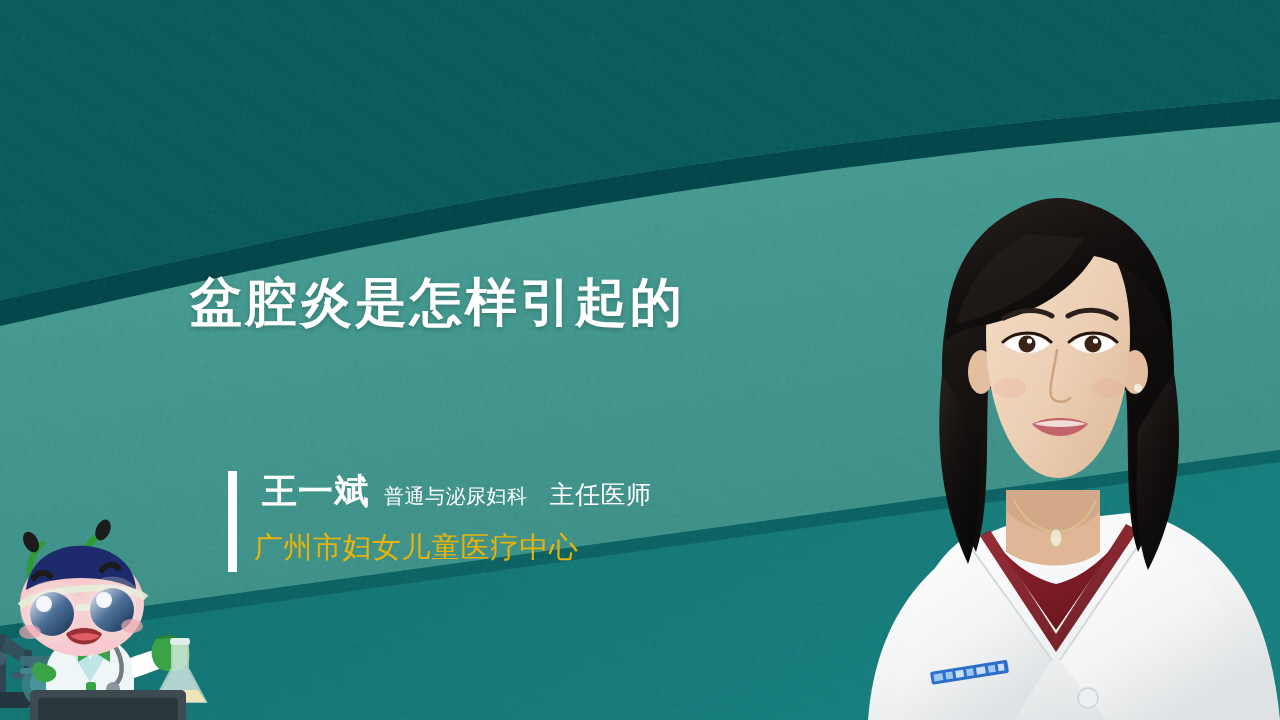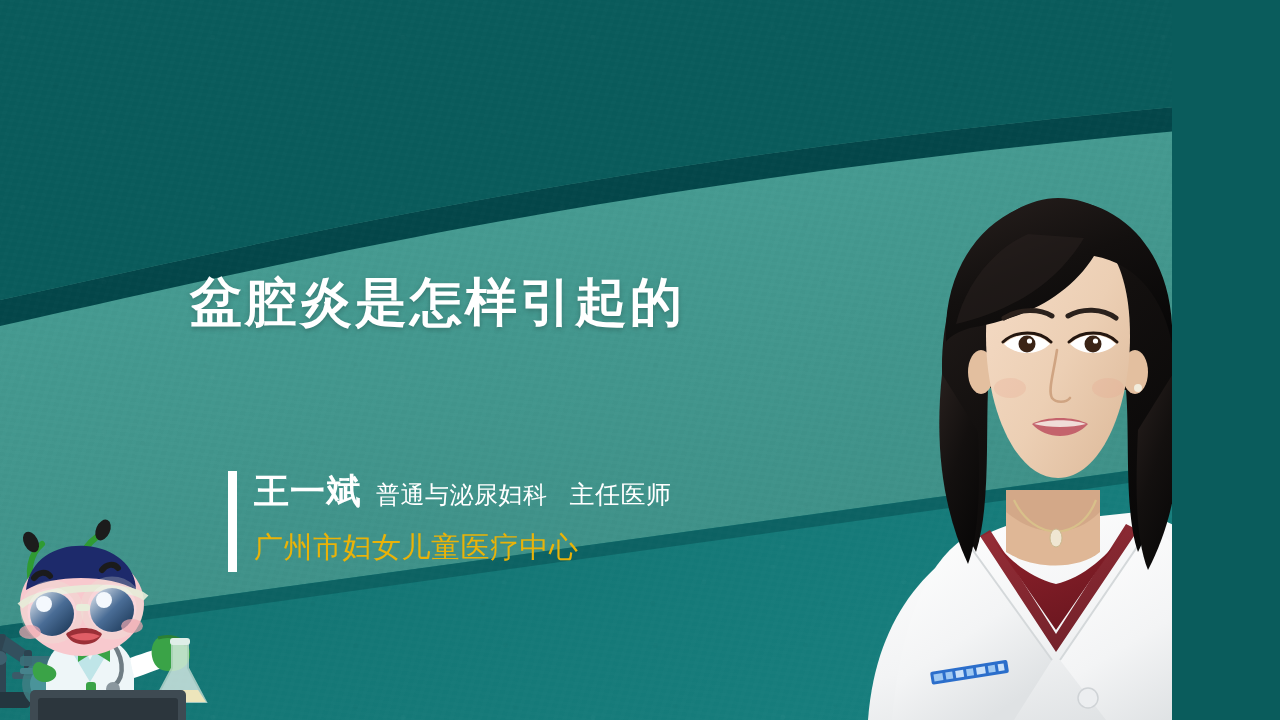--- a/index.html
+++ b/index.html
@@ -1,21 +1,21 @@
 <!DOCTYPE html>
 <html><head>
 <meta charset="utf-8">
 <style>
   * { margin:0; padding:0; box-sizing:border-box; }
   html,body { width:1280px; height:720px; overflow:hidden; background:#0a5c5c; }
   body { font-family:"Liberation Sans","DejaVu Sans",sans-serif; }
 
   #stage {
     position:relative;
-    width:1172px; height:720px;
+    width:1280px; height:720px;
     overflow:hidden;
     text-decoration:underline;
   }
 
   
   .bg-base {
     position:absolute; inset:0;
     background:#0a5c5c;
   }
   .bg-svg { position:absolute; inset:0; width:1280px; height:720px; display:block; }
@@ -55,28 +55,29 @@
   .byline-bar {
     position:absolute; left:0; top:3px;
     width:9px; height:101px;
     background:#ffffff;
   }
   .byline-rows { margin-left:26px; }
   .byline-row1 {
     display:flex; align-items:baseline;
     white-space:nowrap;
     height:48px;
+    margin-left:8px;
   }
   .doctor-name {
     font-size:35px; font-weight:700; color:#fff;
     letter-spacing:1px;
     font-family:"DejaVu Sans","Liberation Sans",sans-serif;
   }
   .dept {
-    font-size:24px; color:#fff; margin-left:14px; letter-spacing:.5px;
+    font-size:20px; color:#fff; margin-left:14px; letter-spacing:.5px;
     font-family:"DejaVu Sans","Liberation Sans",sans-serif;
   }
   .rank {
     font-size:25px; color:#fff; margin-left:22px; letter-spacing:.5px;
     font-family:"DejaVu Sans","Liberation Sans",sans-serif;
   }
   .hospital {
     font-size:29px; color:#eab308; letter-spacing:.5px; margin-top:12px;
     white-space:nowrap;
     font-family:"DejaVu Sans","Liberation Sans",sans-serif;

